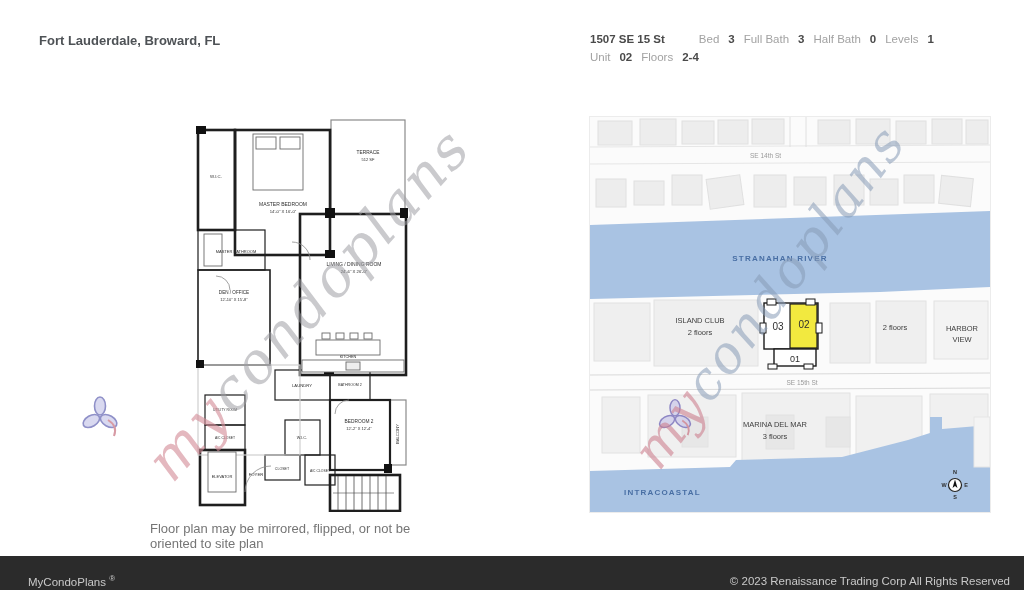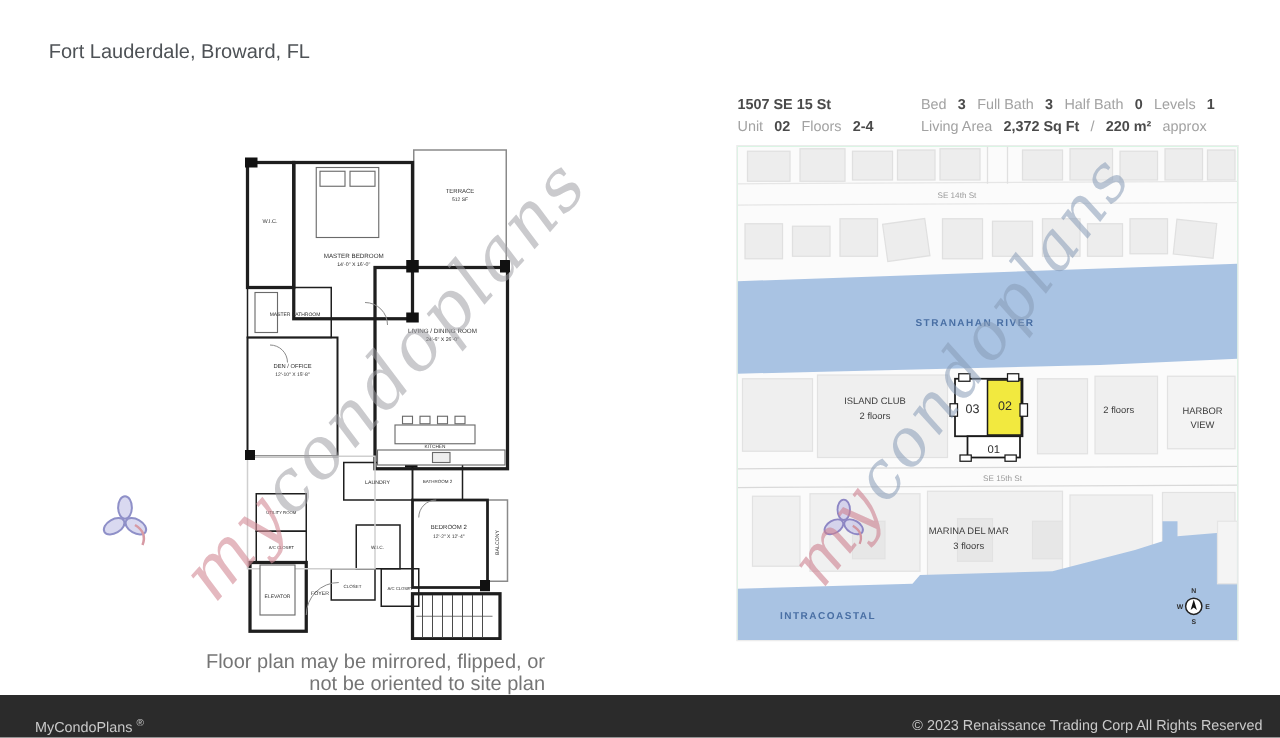--- a/index.html
+++ b/index.html
@@ -6,30 +6,30 @@
   body{
     width:1024px;height:590px;position:relative;overflow:hidden;
     background:#ffffff;font-family:"Liberation Sans", sans-serif;
     -webkit-font-smoothing:antialiased;
   }
   .abs{position:absolute;}
 
   
   .hdr-left{left:39px;top:30px;}
   .hdr-title{font-size:26px;color:#4e5256;font-weight:400;letter-spacing:.2px;line-height:1.1;}
-  .hdr-sub{font-size:16px;color:#4e5256;font-weight:normal;margin-top:3px;}
-  .hdr-right{left:590px;top:33px;display:flex;gap:38px;font-size:11.5px;color:#4a4a4a;margin-top:45px;}
+  .hdr-sub{font-size:13px;color:#4e5256;font-weight:bold;margin-top:3px;}
+  .hdr-right{left:590px;top:33px;display:flex;font-size:11.5px;color:#4a4a4a;}
   .hdr-col .row{display:flex;gap:9px;align-items:baseline;margin-bottom:6px;white-space:nowrap;}
   .lbl{color:#a2a2a2;}
   .val{color:#4a4a4a;font-weight:bold;}
   .sep{color:#a2a2a2;}
 
   
   .plan-wrap{left:196px;top:114px;width:212px;height:398px;}
-  .plan-caption{left:150px;top:521px;width:286px;text-align:right;font-size:16px;color:#757575;}
+  .plan-caption{left:150px;top:521px;width:286px;text-align:left;font-size:13px;color:#757575;}
   svg text{font-family:"Liberation Sans",sans-serif;fill:#2e2e2e;}
 
   
   .map-wrap{left:590px;top:117px;width:400px;height:395px;background:#86efac;outline:1px solid #ececec;}
   .street-label{fill:#9a9a9a;font-size:6.5px;}
   .water-label{fill:#496fa4;font-weight:bold;letter-spacing:1.2px;font-size:8px;}
   .bld-label{fill:#3d3d3d;font-size:7.5px;}
 
   
   .wm{pointer-events:none;white-space:nowrap;font-family:"DejaVu Serif",serif;font-style:italic;letter-spacing:3px;}
@@ -71,27 +71,20 @@
   <div class="hdr-col">
     <div class="row">
       <span class="lbl">Bed</span>
       <span class="val">3</span>
       <span class="lbl">Full Bath</span>
       <span class="val">3</span>
       <span class="lbl">Half Bath</span>
       <span class="val">0</span>
       <span class="lbl">Levels</span>
       <span class="val">1</span>
-    </div>
-    <div class="row">
-      <span class="lbl">Living Area</span>
-      <span class="val">2,372 Sq Ft</span>
-      <span class="sep">/</span>
-      <span class="val">220 m²</span>
-      <span class="lbl">approx</span>
     </div>
   </div>
 </div>
 
 <div class="abs plan-wrap">
 <svg width="212" height="398" viewBox="0 0 212 398">
   <g fill="none" stroke="#1e1e1e">
 
     <rect x="135" y="6" width="74" height="94" stroke="#8a8a8a" stroke-width="1.2"></rect>
     <rect x="194" y="286" width="16" height="65" stroke="#8a8a8a" stroke-width="1.2"></rect>

